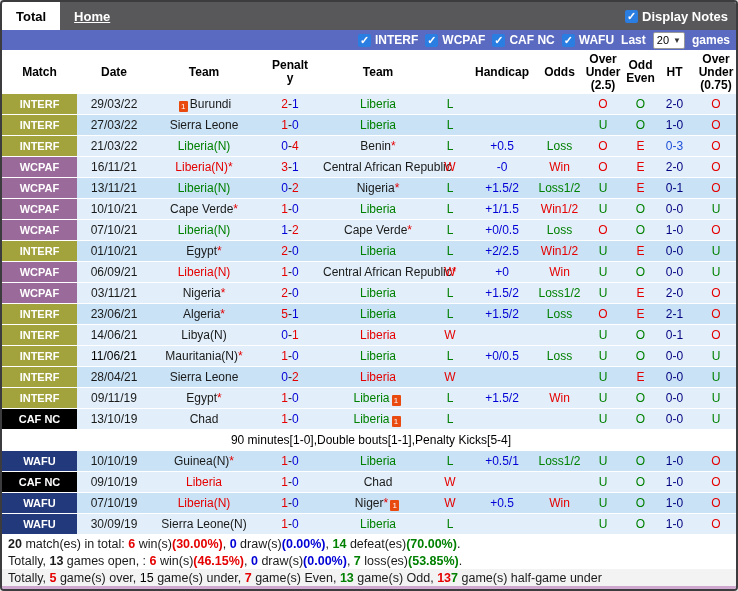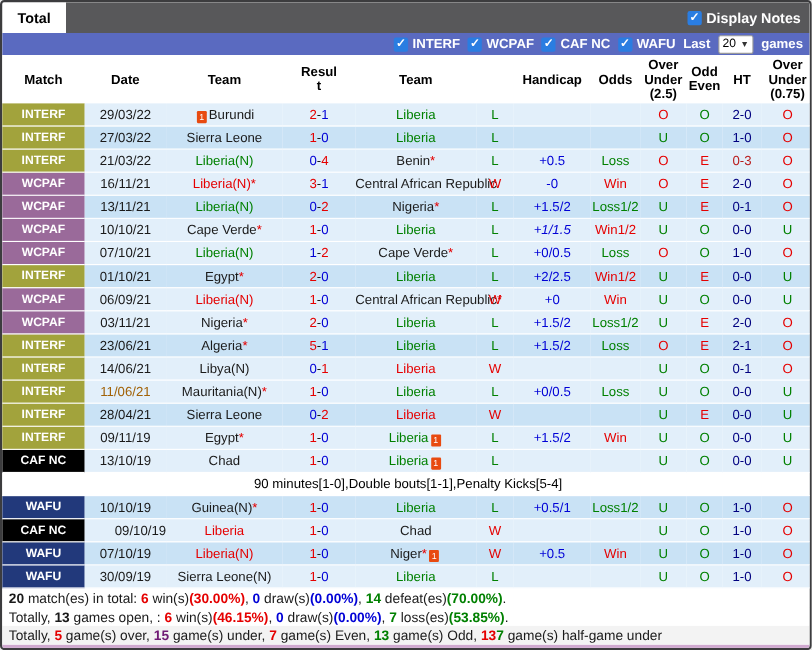--- a/index.html
+++ b/index.html
@@ -45,20 +45,21 @@
   .sumline.alt{background:#f3f3f3;}
   .sumline span{white-space:pre;}
 </style>
 </head>
 <body>
 
 <div class="page">
 
   <div class="topbar">
     <span class="tab active">Total</span>
+    <span class="tab link">Home</span>
     <span class="tb-spacer"></span>
     <span class="notes">
       <span class="cb">✓</span>
       <span>Display Notes</span>
     </span>
   </div>
 
   <div class="filterbar">
     <span class="fcb">
       <span class="cb">✓</span>
@@ -97,21 +98,21 @@
       <col style="width:42px">
         <col style="width:33px">
         <col style="width:35px">
         <col style="width:48px">
     </colgroup>
     <thead>
       <tr>
         <th>Match</th>
         <th>Date</th>
         <th>Team</th>
-        <th><span class="narrow">Result</span></th>
+        <th><span class="narrow">Penalty</span></th>
         <th>Team</th>
         <th></th>
         <th>Handicap</th>
         <th>Odds</th>
         <th>Over Under (2.5)</th>
         <th>Odd Even</th>
         <th>HT</th>
         <th>Over Under (0.75)</th>
       </tr>
     </thead>
@@ -148,21 +149,21 @@
           <td class="badge" style="background: rgb(162, 163, 60);">INTERF</td>
           <td class="date" style="color: rgb(26, 26, 26);">21/03/22</td>
           <td class="team"><span class="tname" style="color: rgb(0, 128, 0);">Liberia(N)</span></td>
           <td class="score"><span style="color: rgb(0, 0, 214);">0</span>-<span style="color: rgb(229, 0, 0);">4</span></td>
           <td class="team"><span class="tname" style="color: rgb(26, 26, 26);">Benin</span><span class="star">*</span></td>
           <td class="wl" style="color: rgb(0, 128, 0);">L</td>
           <td style="color: rgb(0, 0, 214);">+0.5</td>
           <td style="color: rgb(0, 128, 0);">Loss</td>
           <td style="color: rgb(229, 0, 0);">O</td>
           <td style="color: rgb(229, 0, 0);">E</td>
-          <td style="color: #b91c1c;">0-3</td>
+          <td style="color: #1d4ed8;">0-3</td>
           <td style="color: rgb(229, 0, 0);">O</td>
         </tr>
         <tr class="light">
           <td class="badge" style="background: rgb(154, 106, 154);">WCPAF</td>
           <td class="date" style="color: rgb(26, 26, 26);">16/11/21</td>
           <td class="team"><span class="tname" style="color: rgb(229, 0, 0);">Liberia(N)</span><span class="star">*</span></td>
           <td class="score"><span style="color: rgb(229, 0, 0);">3</span>-<span style="color: rgb(0, 0, 214);">1</span></td>
           <td class="team"><span class="tname" style="color: rgb(26, 26, 26);">Central African Republic</span></td>
           <td class="wl" style="color: rgb(229, 0, 0);">W</td>
           <td style="color: rgb(0, 0, 214);">-0</td>
@@ -186,21 +187,21 @@
           <td style="color: rgb(0, 0, 128);">0-1</td>
           <td style="color: rgb(229, 0, 0);">O</td>
         </tr>
         <tr class="light">
           <td class="badge" style="background: rgb(154, 106, 154);">WCPAF</td>
           <td class="date" style="color: rgb(26, 26, 26);">10/10/21</td>
           <td class="team"><span class="tname" style="color: rgb(26, 26, 26);">Cape Verde</span><span class="star">*</span></td>
           <td class="score"><span style="color: rgb(229, 0, 0);">1</span>-<span style="color: rgb(0, 0, 214);">0</span></td>
           <td class="team"><span class="tname" style="color: rgb(0, 128, 0);">Liberia</span></td>
           <td class="wl" style="color: rgb(0, 128, 0);">L</td>
-          <td style="color: rgb(0, 0, 214); font-style: italic;">+1/1.5</td>
+          <td style="color: rgb(0, 0, 214);">+1/1.5</td>
           <td style="color: rgb(229, 0, 0);">Win1/2</td>
           <td style="color: rgb(0, 128, 0);">U</td>
           <td style="color: rgb(0, 128, 0);">O</td>
           <td style="color: rgb(0, 0, 128);">0-0</td>
           <td style="color: rgb(0, 128, 0);">U</td>
         </tr>
         <tr class="light">
           <td class="badge" style="background: rgb(154, 106, 154);">WCPAF</td>
           <td class="date" style="color: rgb(26, 26, 26);">07/10/21</td>
           <td class="team"><span class="tname" style="color: rgb(0, 128, 0);">Liberia(N)</span></td>
@@ -279,21 +280,21 @@
           <td class="wl" style="color: rgb(229, 0, 0);">W</td>
           <td style="color: rgb(0, 0, 214);"></td>
           <td style="color: rgb(229, 0, 0);"></td>
           <td style="color: rgb(0, 128, 0);">U</td>
           <td style="color: rgb(0, 128, 0);">O</td>
           <td style="color: rgb(0, 0, 128);">0-1</td>
           <td style="color: rgb(229, 0, 0);">O</td>
         </tr>
         <tr class="light">
           <td class="badge" style="background: rgb(162, 163, 60);">INTERF</td>
-          <td class="date" style="color: #a16207; margin-top: 17px;">11/06/21</td>
+          <td class="date" style="color: #000000; margin-top: 17px;">11/06/21</td>
           <td class="team"><span class="tname" style="color: rgb(26, 26, 26);">Mauritania(N)</span><span class="star">*</span></td>
           <td class="score"><span style="color: rgb(229, 0, 0);">1</span>-<span style="color: rgb(0, 0, 214);">0</span></td>
           <td class="team"><span class="tname" style="color: rgb(0, 128, 0);">Liberia</span></td>
           <td class="wl" style="color: rgb(0, 128, 0);">L</td>
           <td style="color: rgb(0, 0, 214);">+0/0.5</td>
           <td style="color: rgb(0, 128, 0);">Loss</td>
           <td style="color: rgb(0, 128, 0);">U</td>
           <td style="color: rgb(0, 128, 0);">O</td>
           <td style="color: rgb(0, 0, 128);">0-0</td>
           <td style="color: rgb(0, 128, 0);">U</td>
@@ -352,21 +353,21 @@
           <td class="wl" style="color: rgb(0, 128, 0);">L</td>
           <td style="color: rgb(0, 0, 214);">+0.5/1</td>
           <td style="color: rgb(0, 128, 0);">Loss1/2</td>
           <td style="color: rgb(0, 128, 0);">U</td>
           <td style="color: rgb(0, 128, 0);">O</td>
           <td style="color: rgb(0, 0, 128);">1-0</td>
           <td style="color: rgb(229, 0, 0);">O</td>
         </tr>
         <tr class="light">
           <td class="badge" style="background: rgb(0, 0, 0);">CAF NC</td>
-          <td class="date" style="color: rgb(26, 26, 26); text-align: right;">09/10/19</td>
+          <td class="date" style="color: rgb(26, 26, 26);">09/10/19</td>
           <td class="team"><span class="tname" style="color: rgb(229, 0, 0);">Liberia</span></td>
           <td class="score"><span style="color: rgb(229, 0, 0);">1</span>-<span style="color: rgb(0, 0, 214);">0</span></td>
           <td class="team"><span class="tname" style="color: rgb(26, 26, 26);">Chad</span></td>
           <td class="wl" style="color: rgb(229, 0, 0);">W</td>
           <td style="color: rgb(0, 0, 214);"></td>
           <td style="color: rgb(229, 0, 0);"></td>
           <td style="color: rgb(0, 128, 0);">U</td>
           <td style="color: rgb(0, 128, 0);">O</td>
           <td style="color: rgb(0, 0, 128);">1-0</td>
           <td style="color: rgb(229, 0, 0);">O</td>
@@ -433,21 +434,21 @@
         <span style="color: rgb(26, 26, 26);">, </span>
         <span style="color: rgb(0, 128, 0); font-weight: bold;">7</span>
         <span style="color: rgb(26, 26, 26);"> loss(es)</span>
         <span style="color: rgb(0, 128, 0); font-weight: bold;">(53.85%)</span>
         <span style="color: rgb(26, 26, 26);">.</span>
       </div>
     <div class="sumline alt" id="sum2">
         <span style="color: rgb(26, 26, 26);">Totally, </span>
         <span style="color: rgb(229, 0, 0); font-weight: bold;">5</span>
         <span style="color: rgb(26, 26, 26);"> game(s) over, </span>
-        <span style="color: #701a75; font-weight: bold;">15</span>
+        <span style="color: #000000; font-weight: normal;">15</span>
         <span style="color: rgb(26, 26, 26);"> game(s) under, </span>
         <span style="color: rgb(229, 0, 0); font-weight: bold;">7</span>
         <span style="color: rgb(26, 26, 26);"> game(s) Even, </span>
         <span style="color: rgb(0, 128, 0); font-weight: bold;">13</span>
         <span style="color: rgb(26, 26, 26);"> game(s) Odd, </span>
         <span style="color: rgb(229, 0, 0); font-weight: bold;">13</span>
         <span style="color: rgb(0, 128, 0); font-weight: bold;">7</span>
         <span style="color: rgb(26, 26, 26);"> game(s) half-game under</span>
       </div>
   </div>

